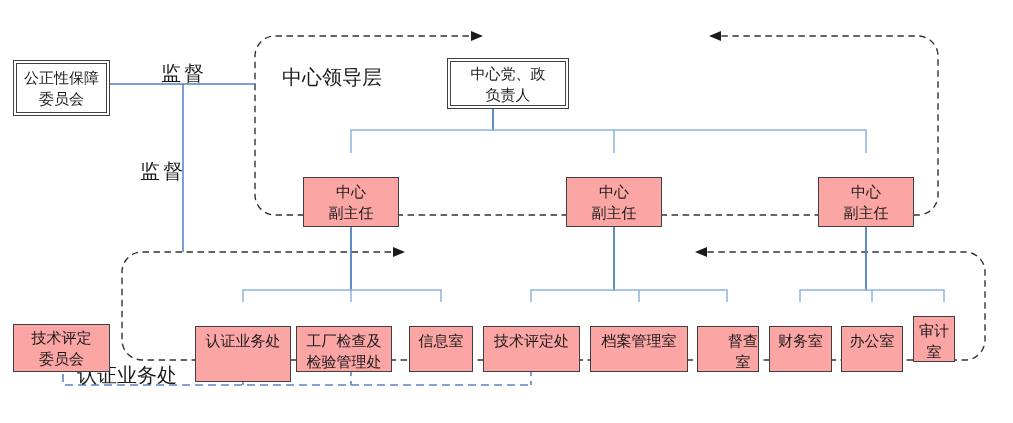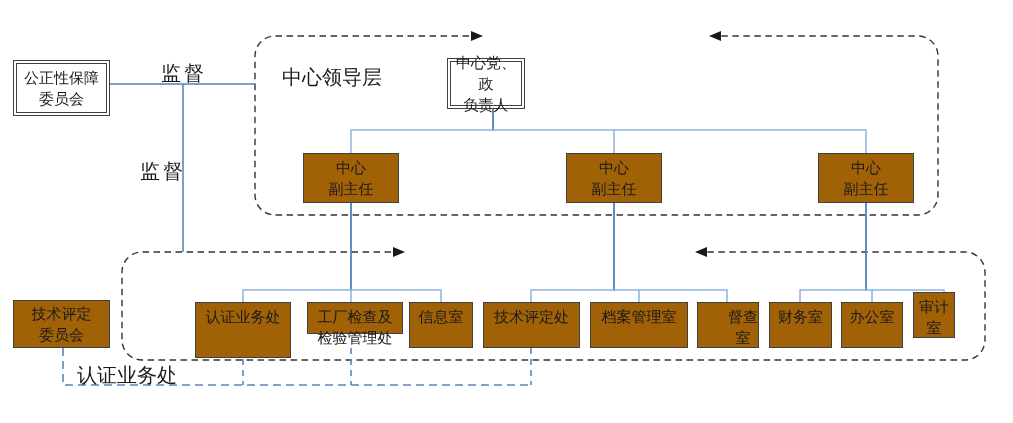--- a/index.html
+++ b/index.html
@@ -9,26 +9,27 @@
     background:#fff;
     font-family:"Liberation Sans","DejaVu Sans",sans-serif;
     color:#1a1a1a;
     overflow:hidden;
   }
   #wires{position:absolute;left:0;top:0;z-index:0;}
   .box{
     position:absolute;
     box-sizing:border-box;
     border:1.2px solid #404040;
-    background:#a16207;
+    background:#fca5a5;
     display:flex;align-items:center;justify-content:center;
     text-align:center;
     font-size:15px;line-height:1.4;
     white-space:pre-line;
     z-index:1;
+    margin-top:24px;
   }
   .box.toptext{align-items:flex-start;padding-top:3px;}
   .dbl{
     position:absolute;
     box-sizing:border-box;
     border:1.2px solid #404040;
     background:#fff;
     padding:2px;
     z-index:1;
   }
@@ -88,34 +89,34 @@
 
   <div class="lbl spaced" style="left:161px;top:60px;">监督</div>
   <div class="lbl spaced" style="left:140px;top:158px;">监督</div>
   <div class="lbl" style="left:77px;top:362px;">认证业务处</div>
 
   <div class="dbl" style="left:13px;top:60px;width:97px;height:56px;">
     <div class="inner">公正性保障
 委员会</div>
   </div>
 
-  <div class="dbl" style="left:447px;top:58px;width:78px;height:51px;">
+  <div class="dbl" style="left:447px;top:58px;width:122px;height:51px;">
     <div class="inner">中心党、政
 负责人</div>
   </div>
 
   <div class="box" style="left:303px;top:153px;width:96px;height:50px;">中心
 副主任</div>
   <div class="box" style="left:566px;top:153px;width:96px;height:50px;">中心
 副主任</div>
   <div class="box" style="left:818px;top:153px;width:96px;height:50px;">中心
 副主任</div>
 
   <div class="box toptext" style="left:195px;top:302px;width:96px;height:56px;">认证业务处</div>
-  <div class="box toptext" style="left:307px;top:302px;width:96px;height:32px;">工厂检查及
+  <div class="box toptext" style="left:296px;top:302px;width:96px;height:46px;">工厂检查及
 检验管理处</div>
   <div class="box toptext" style="left:409px;top:302px;width:64px;height:46px;">信息室</div>
   <div class="box toptext" style="left:483px;top:302px;width:97px;height:46px;text-align:right;">技术评定处</div>
   <div class="box toptext" style="left:590px;top:302px;width:98px;height:46px;">档案管理室</div>
   <div class="box toptext" style="left:697px;top:302px;width:62px;height:46px;padding-left:30px;">督查室</div>
   <div class="box toptext" style="left:769px;top:302px;width:63px;height:46px;">财务室</div>
   <div class="box toptext" style="left:841px;top:302px;width:62px;height:46px;">办公室</div>
   <div class="box toptext" style="left:913px;top:292px;width:42px;height:46px;">审计室</div>
 
   <div class="box" style="left:13px;top:300px;width:97px;height:48px;">技术评定

